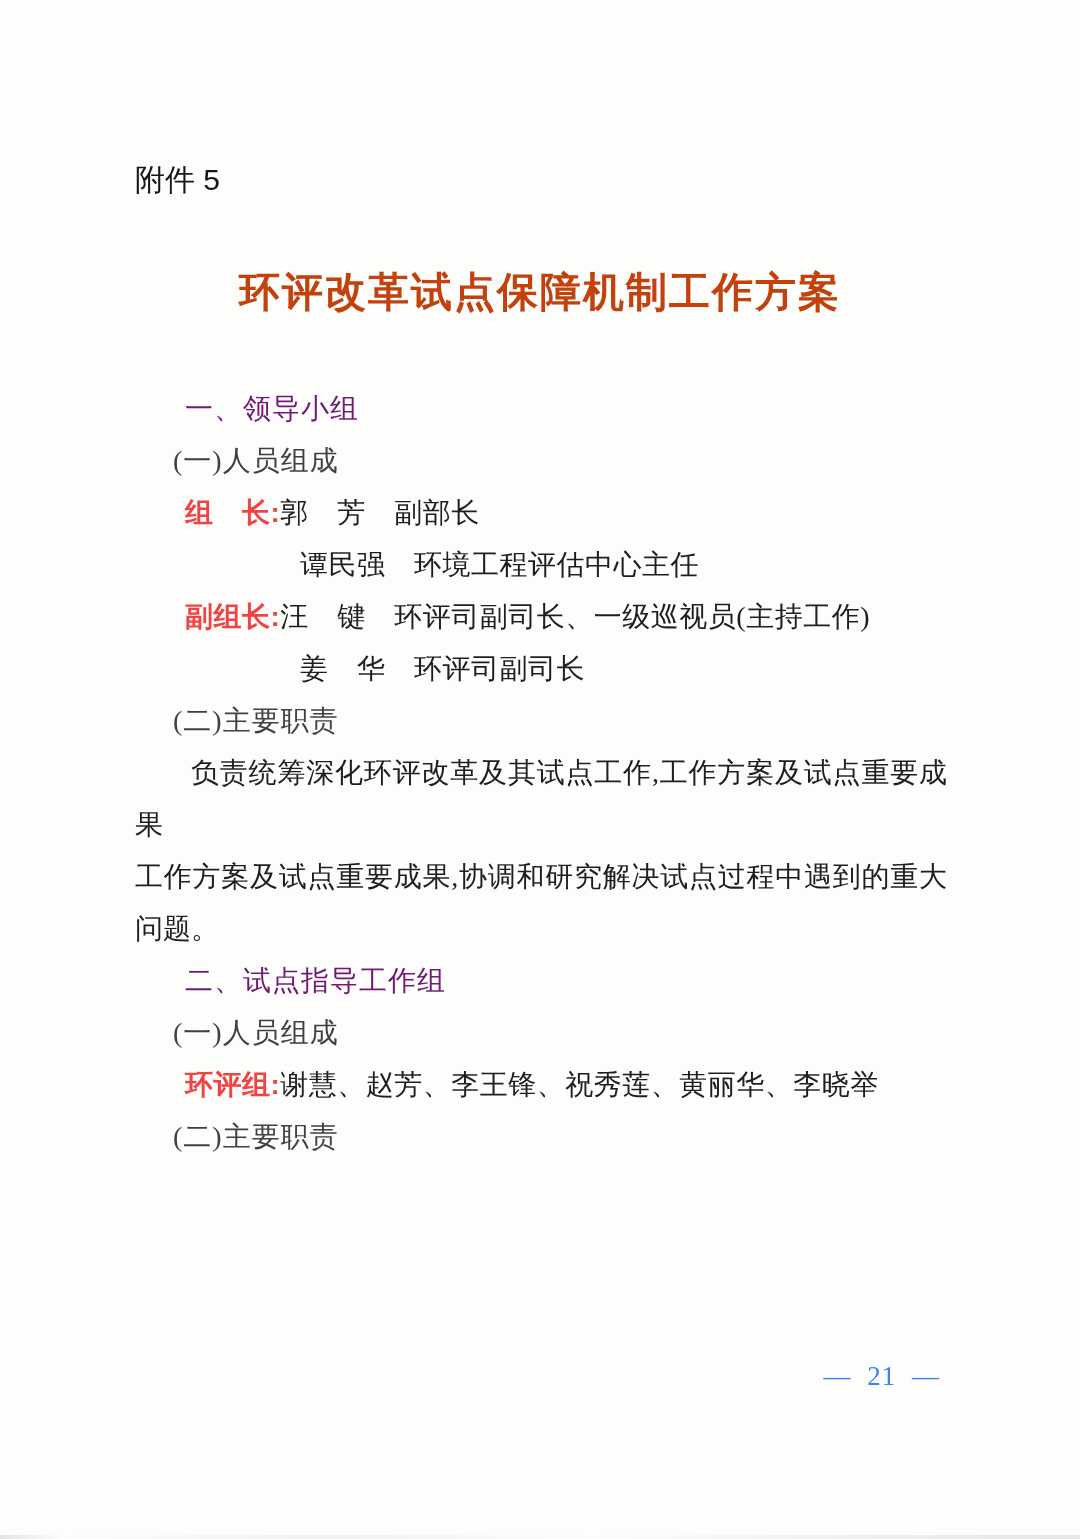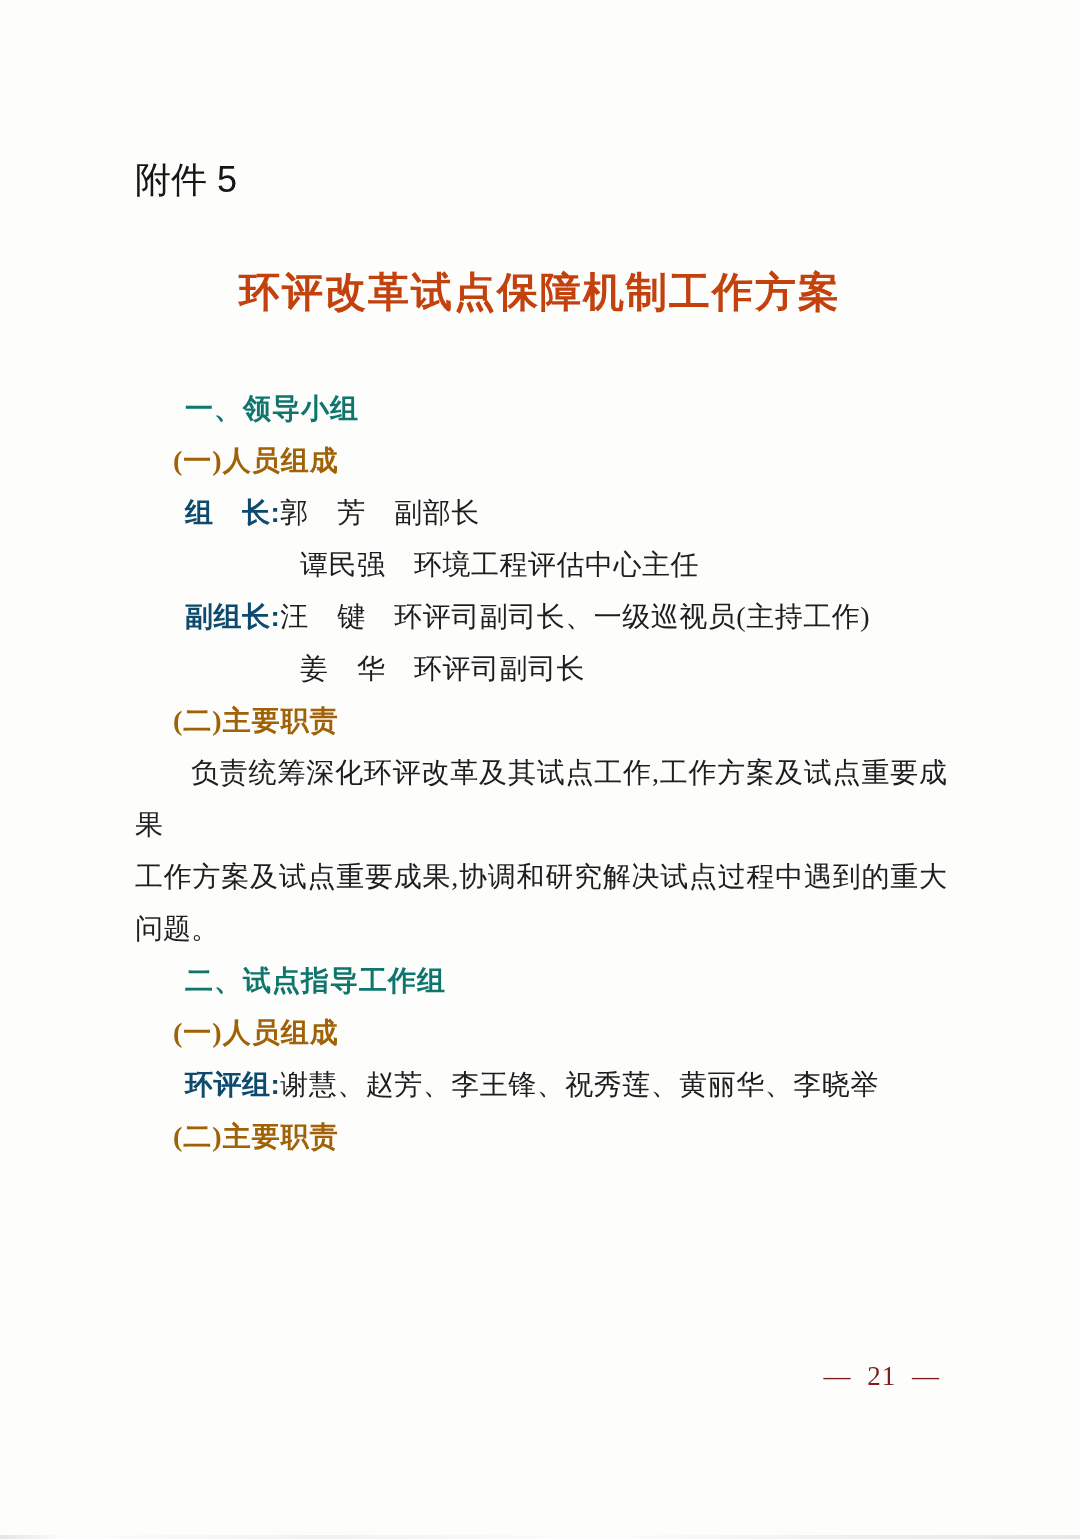--- a/index.html
+++ b/index.html
@@ -24,21 +24,21 @@
       rgba(120,120,120,.18), rgba(255,255,255,0) 6%,
       rgba(140,140,140,.10) 30%, rgba(255,255,255,0) 55%,
       rgba(140,140,140,.12) 80%, rgba(120,120,120,.16));
   }
 
   .attachment-label {
     position: absolute;
     left: 135px;
     top: 160px;
     font-family: "Liberation Sans", sans-serif;
-    font-size: 36px;
+    font-size: 30px;
     line-height: 40px;
     color: #161616;
   }
 
   .doc-title {
     position: absolute;
     left: 0;
     top: 266px;
     width: 100%;
     text-align: center;
@@ -55,56 +55,56 @@
     left: 135px;
     top: 383px;
     width: 812px;
     font-size: 28px;
     line-height: 52px;
     color: #1e1e1e;
   }
 
   .heading-hei {
     font-family: "Liberation Sans", sans-serif;
-    font-weight: 700;
+    font-weight: 400;
     padding-left: 50px;
     letter-spacing: 1px;
-    color: #0f766e;
+    color: #701a75;
   }
 
   .heading-kai {
     font-family: "Liberation Serif", serif;
-    font-weight: 700;
+    font-weight: 400;
     padding-left: 38px;
     letter-spacing: 1px;
-    color: #a16207;
+    color: #404040;
   }
 
   .role-line, .group-line { padding-left: 50px; letter-spacing: .5px; }
   .role-line.cont { padding-left: 165px; }
 
   .role-label, .group-label {
     font-family: "Liberation Sans", sans-serif;
     font-weight: 700;
-    color: #0c4a6e;
+    color: #ef4444;
   }
 
   .para-line { text-align: justify; }
   .para-line.fill { text-align-last: justify; }
   .para-line.first { text-indent: 56px; }
 
   .page-number {
     position: absolute;
     top: 1358px;
     right: 140px;
     font-size: 27px;
     line-height: 36px;
     letter-spacing: 1px;
     word-spacing: 8px;
-    color: #7f1d1d;
+    color: #3b82f6;
   }
 </style>
 </head>
 <body>
 
 <div class="page">
 
   <div class="attachment-label">附件 5</div>
 
   <h1 class="doc-title">环评改革试点保障机制工作方案</h1>

